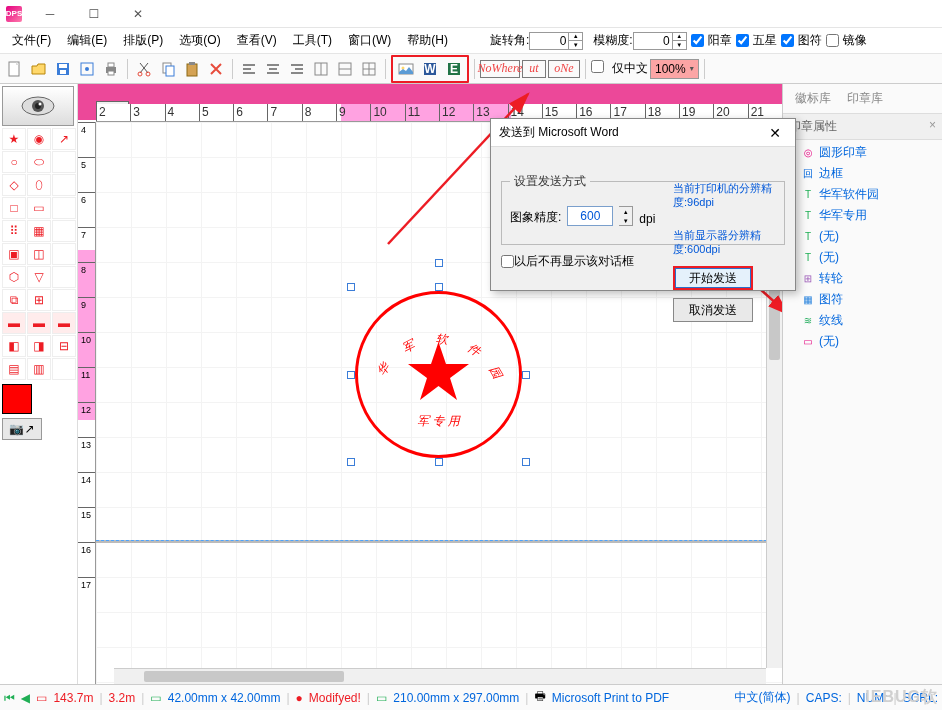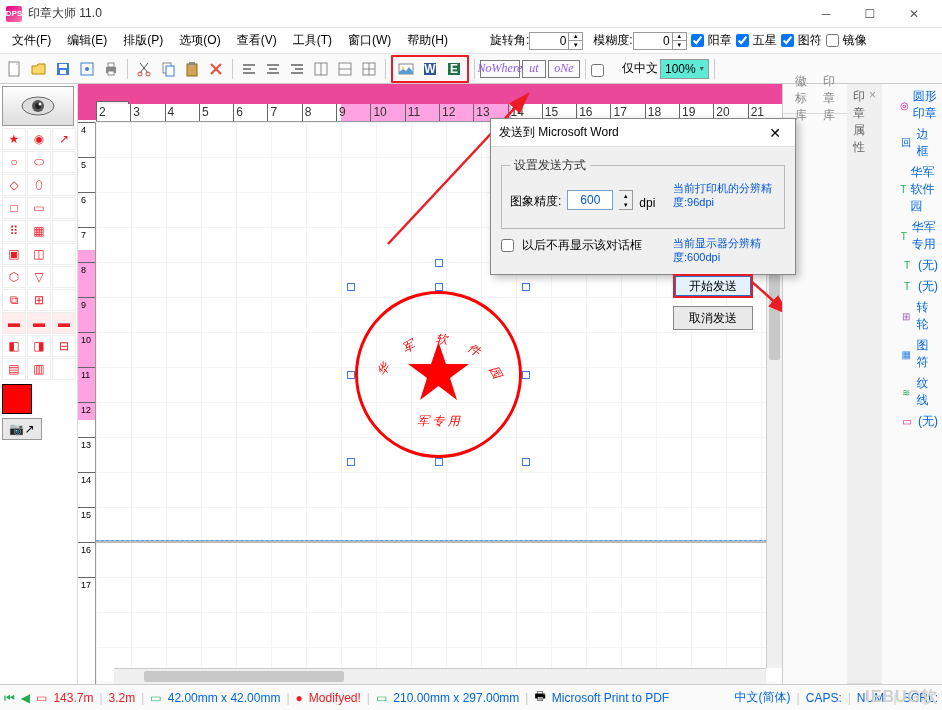--- a/index.html
+++ b/index.html
@@ -17,22 +17,22 @@
 .menubar input[type=text]{ width:40px; height:18px; border:1px solid #999; text-align:right; padding:0 2px;}
 .menubar .spin { width:14px; height:18px; border:1px solid #999; border-left:none; display:flex; flex-direction:column;}
 .menubar .spin div{flex:1; font-size:6px; display:flex;align-items:center;justify-content:center;border-bottom:1px solid #999;}
 .menubar .spin div:last-child{border:none;}
 .menubar input[type=checkbox]{margin-right:2px;}
 
 .toolbar { height: 30px; display:flex; align-items:center; padding:0 4px; border-bottom:1px solid #ccc; gap:2px; background:#fafafa;}
 .toolbar .tbtn { width:22px; height:22px; display:flex; align-items:center; justify-content:center; border:1px solid transparent; border-radius:2px;}
 .toolbar .sep { width:1px; height:20px; background:#ccc; margin:0 3px;}
 .toolbar .highlight-box { border:2px solid #ed1c24; padding:1px 2px; display:flex; gap:2px; border-radius:1px;}
-.toolbar .textfield { width:40px; height:18px; border:1px solid #7a7a7a; font-style:italic; color:#8b5cf6; font-family:cursive; padding:0 2px; display:flex;align-items:center;justify-content:center;}
-.toolbar .combo { height:20px; border:1px solid #999; padding:0 4px; display:flex;align-items:center; gap:4px; background:#5eead4;}
+.toolbar .textfield { width:40px; height:18px; border:1px solid #7a7a7a; font-style:italic; color:#ef4444; font-family:cursive; padding:0 2px; display:flex;align-items:center;justify-content:center;}
+.toolbar .combo { height:20px; border:1px solid #999; padding:0 4px; display:flex;align-items:center; gap:4px; background:#fca5a5;}
 .toolbar .combo .arrow{font-size:8px;color:#555;}
 
 .workspace { position:absolute; top:84px; left:0; right:0; bottom:26px; display:flex; }
 .left-tools { width:78px; background:#fff; border-right:1px solid #ddd; padding:2px; overflow:hidden;}
 .left-tools .eye-preview { width:72px; height:40px; border:1px solid #999; margin-bottom:2px; background:linear-gradient(#fff,#ddd); display:flex;align-items:center;justify-content:center;}
 .left-tools .eye-preview svg{width:36px;height:24px;}
 .left-tools .tool-grid { display:grid; grid-template-columns:repeat(3,24px); gap:1px; }
 .left-tools .tool-grid .cell { width:24px; height:22px; border:1px solid #eee; display:flex;align-items:center;justify-content:center; color:#ed1c24;}
 .left-tools .color-box { width:30px; height:30px; background:#ff0000; border:1px solid #000; margin-top:4px;}
 .left-tools .bottom-icon{width:40px;height:22px;border:1px solid #999;margin-top:4px;background:#e8e8e8;display:flex;align-items:center;justify-content:center;}
@@ -61,37 +61,37 @@
 .seal-selection .h-tl{left:-4px;top:-4px;} .seal-selection .h-tr{right:-4px;top:-4px;}
 .seal-selection .h-bl{left:-4px;bottom:-4px;} .seal-selection .h-br{right:-4px;bottom:-4px;}
 .seal-selection .h-ml{left:-4px;top:50%;margin-top:-4px;} .seal-selection .h-mr{right:-4px;top:50%;margin-top:-4px;}
 .seal-selection .h-mt{top:-4px;left:50%;margin-left:-4px;} .seal-selection .h-mb{bottom:-4px;left:50%;margin-left:-4px;}
 .seal-selection .h-rot{top:-28px;left:50%;margin-left:-4px;}
 
 .seal{width:100%;height:100%;}
 
 .red-arrow{position:absolute;pointer-events:none;}
 
-.right-panel{width:160px;border-left:1px solid #ccc;background:#fafafa;display:flex;flex-direction:row;}
+.right-panel{width:160px;border-left:1px solid #ccc;background:#fafafa;display:flex;flex-direction:column;}
 .right-panel .lib-tabs{height:30px;display:flex;align-items:center;gap:8px;padding:0 8px;border-bottom:1px solid #ddd;}
 .right-panel .lib-tabs span{color:#888;padding:4px;}
 .right-panel .panel-title{padding:4px 6px;color:#666;border-bottom:1px solid #ddd;display:flex;justify-content:space-between;background:#f0f0f0;}
 .right-panel .panel-title .x{color:#999;}
 .right-panel .section-hdr{color:#e4007f;padding:3px 6px;font-size:11px;position:relative;}
 .right-panel .section-hdr::before{content:"▸";margin-right:2px;}
 .right-panel .section-hdr::after{content:"";position:absolute;left:60px;right:6px;top:50%;height:1px;background:#e4007f;}
 .right-panel .tree{padding:2px 4px 2px 18px;}
 .right-panel .tree .node{color:#0066dd;padding:2px 0;display:flex;align-items:center;gap:4px;cursor:default;}
 .right-panel .tree .node .ic{width:14px;height:14px;display:inline-flex;align-items:center;justify-content:center;font-size:10px;}
 
 .dialog{position:absolute;left:490px;top:118px;width:306px;background:#f0f0f0;border:1px solid #888;box-shadow:3px 3px 8px rgba(0,0,0,.25);}
 .dialog .dlg-title{height:28px;background:#fff;display:flex;align-items:center;padding:0 8px;border-bottom:1px solid #ddd;}
 .dialog .dlg-title span{flex:1;}
 .dialog .dlg-title .x{width:24px;text-align:center;font-size:14px;}
-.dialog .dlg-body{padding:10px 10px 14px;position:relative;}
+.dialog .dlg-body{padding:26px 10px 14px;position:relative;}
 .dialog fieldset{border:1px solid #bbb;padding:10px 8px 12px;margin-bottom:8px;}
 .dialog fieldset legend{padding:0 4px;color:#333;}
 .dialog .row{display:flex;align-items:flex-end;gap:6px;margin:6px 0;}
 .dialog .row input[type=text]{width:46px;height:20px;border:1px solid #7a9fcc;color:#0057d8;text-align:center;}
 .dialog .row .spin{width:14px;height:20px;border:1px solid #999;border-left:none;display:flex;flex-direction:column;}
 .dialog .row .spin div{flex:1;font-size:6px;display:flex;align-items:center;justify-content:center;}
 .dialog .info{color:#0057d8;font-size:11px;line-height:1.3;}
 .dialog .btn{width:80px;height:24px;border:1px solid #888;background:#e9e9e9;display:flex;align-items:center;justify-content:center;cursor:default;}
 .dialog .btn.primary{border:2px solid #ed1c24;padding:0;}
 .dialog .btn.primary .inner{border:1px solid #2a6fc9;width:100%;height:100%;display:flex;align-items:center;justify-content:center;background:#e5f1fb;}
@@ -107,21 +107,20 @@
 .scrollbar-v{position:absolute;right:0;top:38px;bottom:16px;width:16px;background:#f0f0f0;border-left:1px solid #ccc;}
 .scrollbar-v .thumb{position:absolute;top:20px;height:180px;left:2px;right:2px;background:#c8c8c8;border-radius:2px;}
 
 svg{display:block;}
 </style>
 </head>
 <body>
 
 <div class="titlebar">
   <div class="app-icon">DPS</div>
-  <div class="title">印章大师 11.0</div>
   <div class="winbtn">─</div>
   <div class="winbtn">☐</div>
   <div class="winbtn close">✕</div>
 </div>
 
 <div class="menubar">
   <div class="menu-item">文件(F)</div>
   <div class="menu-item">编辑(E)</div>
   <div class="menu-item">排版(P)</div>
   <div class="menu-item">选项(O)</div>
@@ -282,21 +281,21 @@
           <rect x="2" y="2" width="12" height="12" fill="#217346"></rect>
           <text x="8" y="12" text-anchor="middle" fill="#fff" font-size="10" font-weight="bold">E</text>
         </svg>
       </div>
   </div>
   <div class="sep"></div>
   <div class="textfield">NoWhere</div>
   <div class="textfield" style="width:24px">ut</div>
   <div class="textfield" style="width:32px">oNe</div>
   <div class="sep"></div>
-  <label style="display:flex;align-items:flex-end;gap:18px;">
+  <label style="display:flex;align-items:flex-start;gap:8px;">
       <input type="checkbox" style="">
       <span>仅中文</span>
     </label>
   <div class="combo">
       <span>100%</span>
       <span class="arrow">▾</span>
     </div>
   <div class="sep"></div>
 </div>
 
@@ -587,28 +586,28 @@
         <input type="text" value="600" style="">
         <div class="spin">
             <div>▲</div>
             <div>▼</div>
           </div>
         <span>dpi</span>
       </div>
     </fieldset>
     <div style="position:absolute;right:12px;top:34px;width:110px;">
       <div class="info">当前打印机的分辨精度:96dpi</div>
-      <div class="info" style="margin-top:26px">当前显示器分辨精度:600dpi</div>
+      <div class="info" style="margin-top:18px">当前显示器分辨精度:600dpi</div>
       <div class="btn primary" style="margin-top:10px">
         <div class="inner">开始发送</div>
       </div>
       <div class="btn" style="margin-top:8px">取消发送</div>
     </div>
     <div class="row" style="margin-top:4px">
-      <label style="display:flex;align-items:center;gap:8px;">
+      <label style="display:flex;align-items:center;gap:0;">
         <input type="checkbox" style="">
           <span>以后不再显示该对话框</span>
       </label>
     </div>
   </div>
 </div>
 
 <div class="statusbar">
   <span style="color:#1fae54">⏮</span>
   <span style="color:#1fae54">◀</span>

